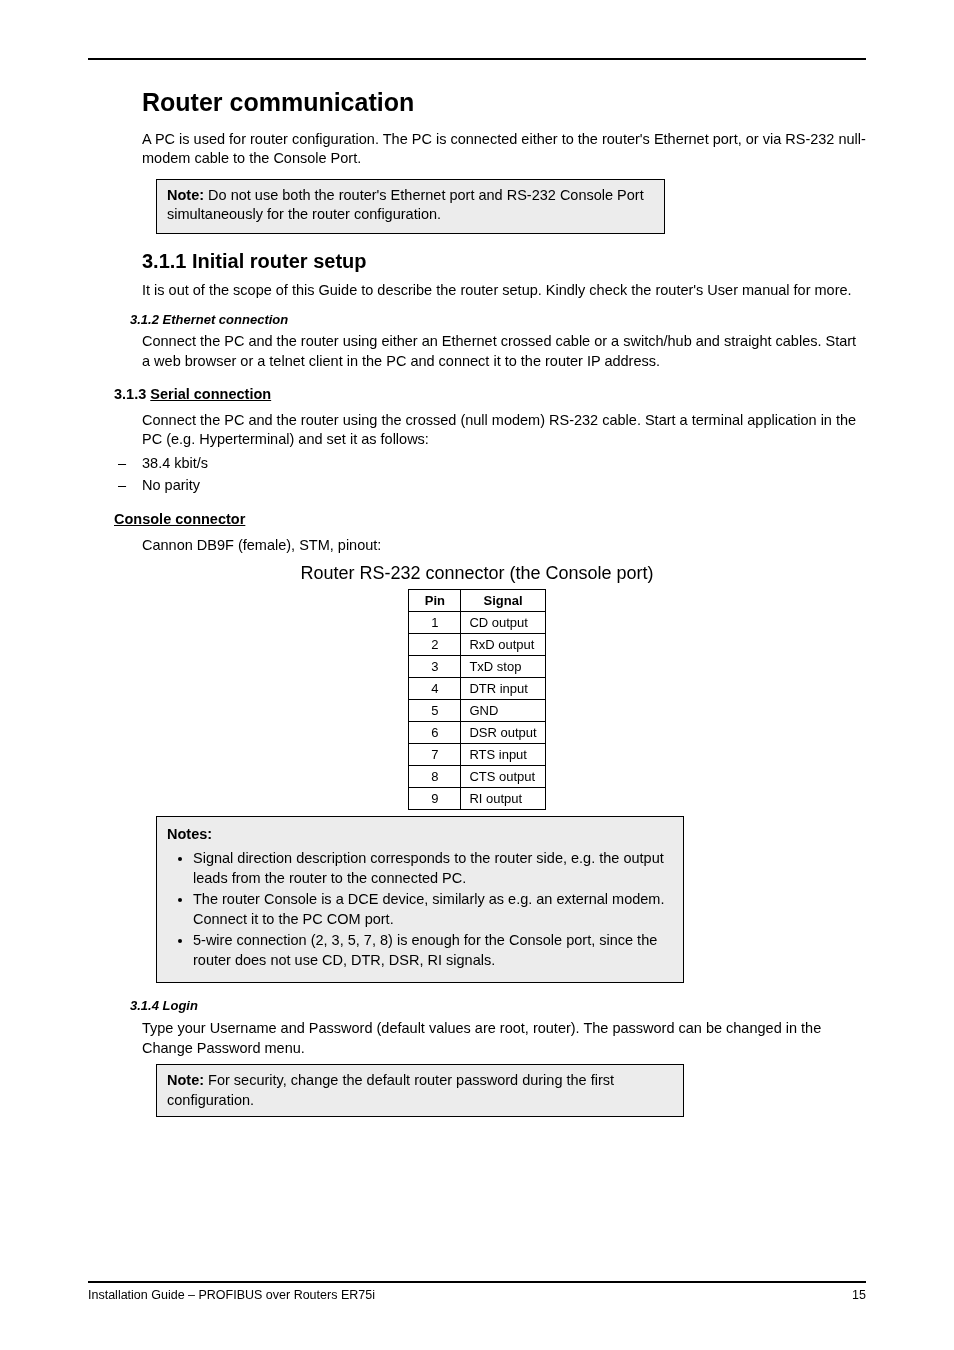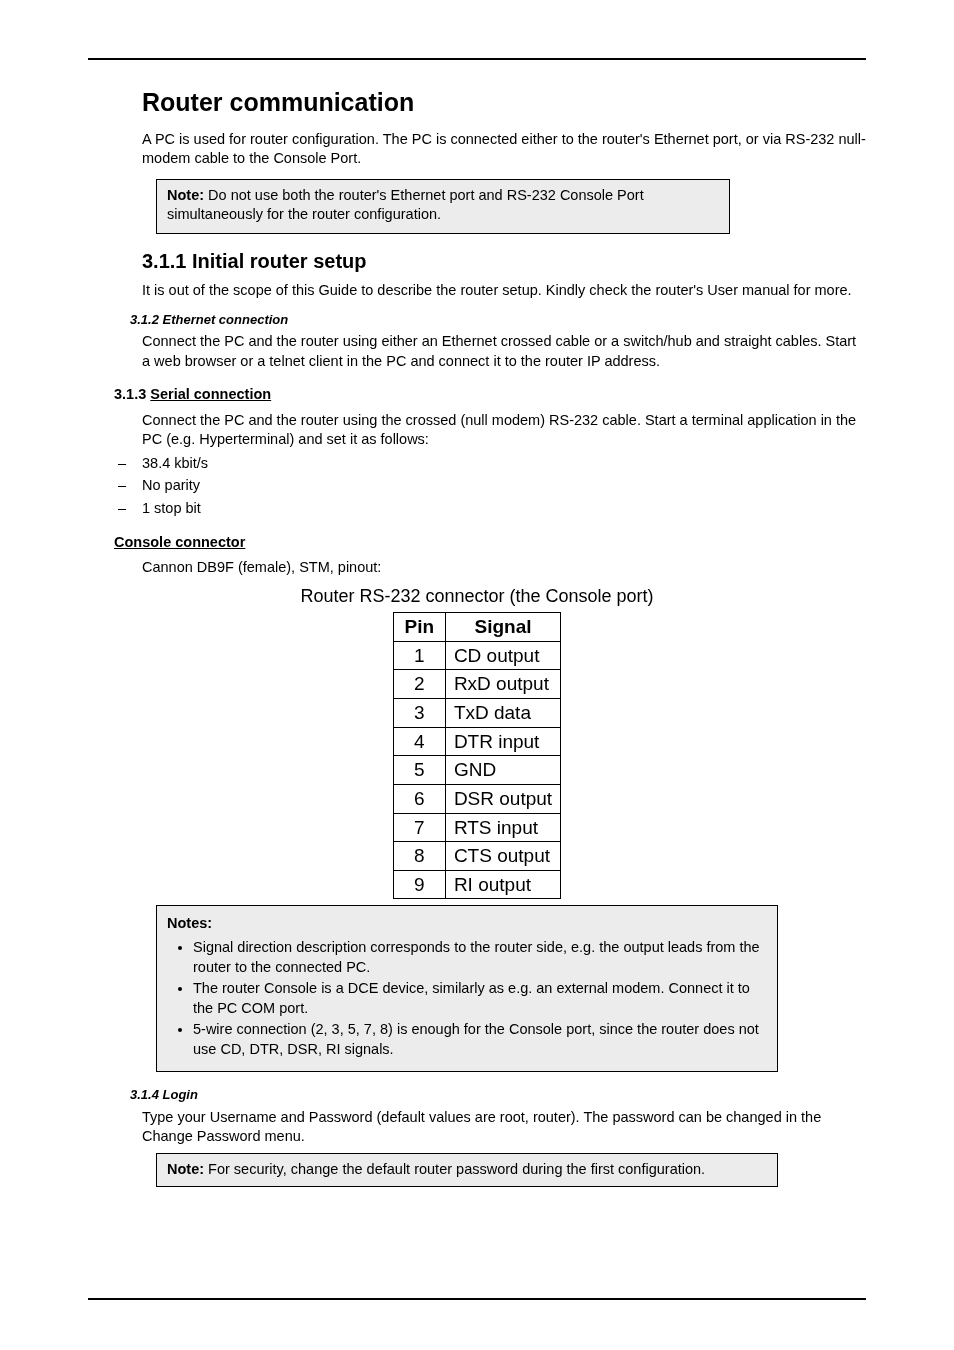--- a/index.html
+++ b/index.html
@@ -27,21 +27,21 @@
     margin: 0 0 4px 54px;
   }
   .para-tight {
     margin: 0 0 0 54px;
   }
   .note-box {
     margin: 10px 0 8px 68px;
     border: 1.5px solid #000;
     background: #ececec;
     padding: 6px 10px 8px 10px;
-    width: 574px;
+    width: 509px;
   }
   .h2 {
     font-size: 20px;
     font-weight: bold;
     margin: 14px 0 6px 54px;
   }
   .h3 {
     font-size: 13px;
     font-weight: bold;
     margin: 10px 0 4px 42px;
@@ -69,36 +69,36 @@
     top: 0;
   }
   .table-caption {
     text-align: center;
     font-size: 18px;
     margin: 6px 0 4px 0;
   }
   .pin-table {
     margin: 0 auto 0 auto;
     border-collapse: collapse;
-    font-size: 19px;
+    font-size: 13px;
   }
   .pin-table th, .pin-table td {
     border: 1px solid #000;
     padding: 1px 8px;
     text-align: left;
     height: 22px;
   }
   .pin-table th { font-weight: bold; text-align: center; }
   .pin-table td.c { text-align: center; width: 52px; }
   .grey-box {
     margin: 6px 0 14px 68px;
     border: 1.5px solid #000;
     background: #ececec;
     padding: 8px 10px 10px 10px;
-    width: 622px;
+    width: 528px;
   }
   .grey-box ul {
     list-style: disc;
     padding-left: 26px;
     margin-top: 4px;
   }
   .grey-box li { margin-bottom: 2px; }
   .footer {
     position: absolute;
     left: 88px; right: 88px;
@@ -133,21 +133,20 @@
 <p class="para-tight">Connect the PC and the router using either an Ethernet crossed cable or a switch/hub and straight cables. Start a web browser or a telnet client in the PC and connect it to the router IP address.</p>
 
 <div class="h4">
   <span>3.1.3 </span><span class="underline">Serial connection</span>
 </div>
 <p class="para-tight">Connect the PC and the router using the crossed (null modem) RS-232 cable. Start a terminal application in the PC (e.g. Hyperterminal) and set it as follows:</p>
 
 <ul class="ul-dash">
   <li>38.4 kbit/s</li>
   <li>No parity</li>
-  <li>1 stop bit</li>
 </ul>
 
 <div class="h4">
   <span class="underline">Console connector</span>
 </div>
 <p class="para-tight">Cannon DB9F (female), STM, pinout:</p>
 
 <div class="table-caption">Router RS-232 connector (the Console port)</div>
 
 <table class="pin-table">
@@ -159,21 +158,21 @@
   <tr>
         <td class="c">1</td>
         <td>CD output</td>
       </tr>
   <tr>
         <td class="c">2</td>
         <td>RxD output</td>
       </tr>
   <tr>
         <td class="c">3</td>
-        <td>TxD data</td>
+        <td>TxD stop</td>
       </tr>
   <tr>
         <td class="c">4</td>
         <td>DTR input</td>
       </tr>
   <tr>
         <td class="c">5</td>
         <td>GND</td>
       </tr>
   <tr>
@@ -207,13 +206,17 @@
 <div class="h3">3.1.4 Login</div>
 <p class="para">Type your Username and Password (default values are root, router). The password can be changed in the Change Password menu.</p>
 
 <div class="grey-box" style="padding:6px 10px;">
   <span class="bold">Note:</span>
   <span>For security, change the default router password during the first configuration.</span>
 </div>
 
 <div class="footer">
   <div class="footer-rule"></div>
+  <div class="footer-row">
+    <span>Installation Guide – PROFIBUS over Routers ER75i</span>
+    <span>15</span>
+  </div>
 </div>
 
 </body></html>

